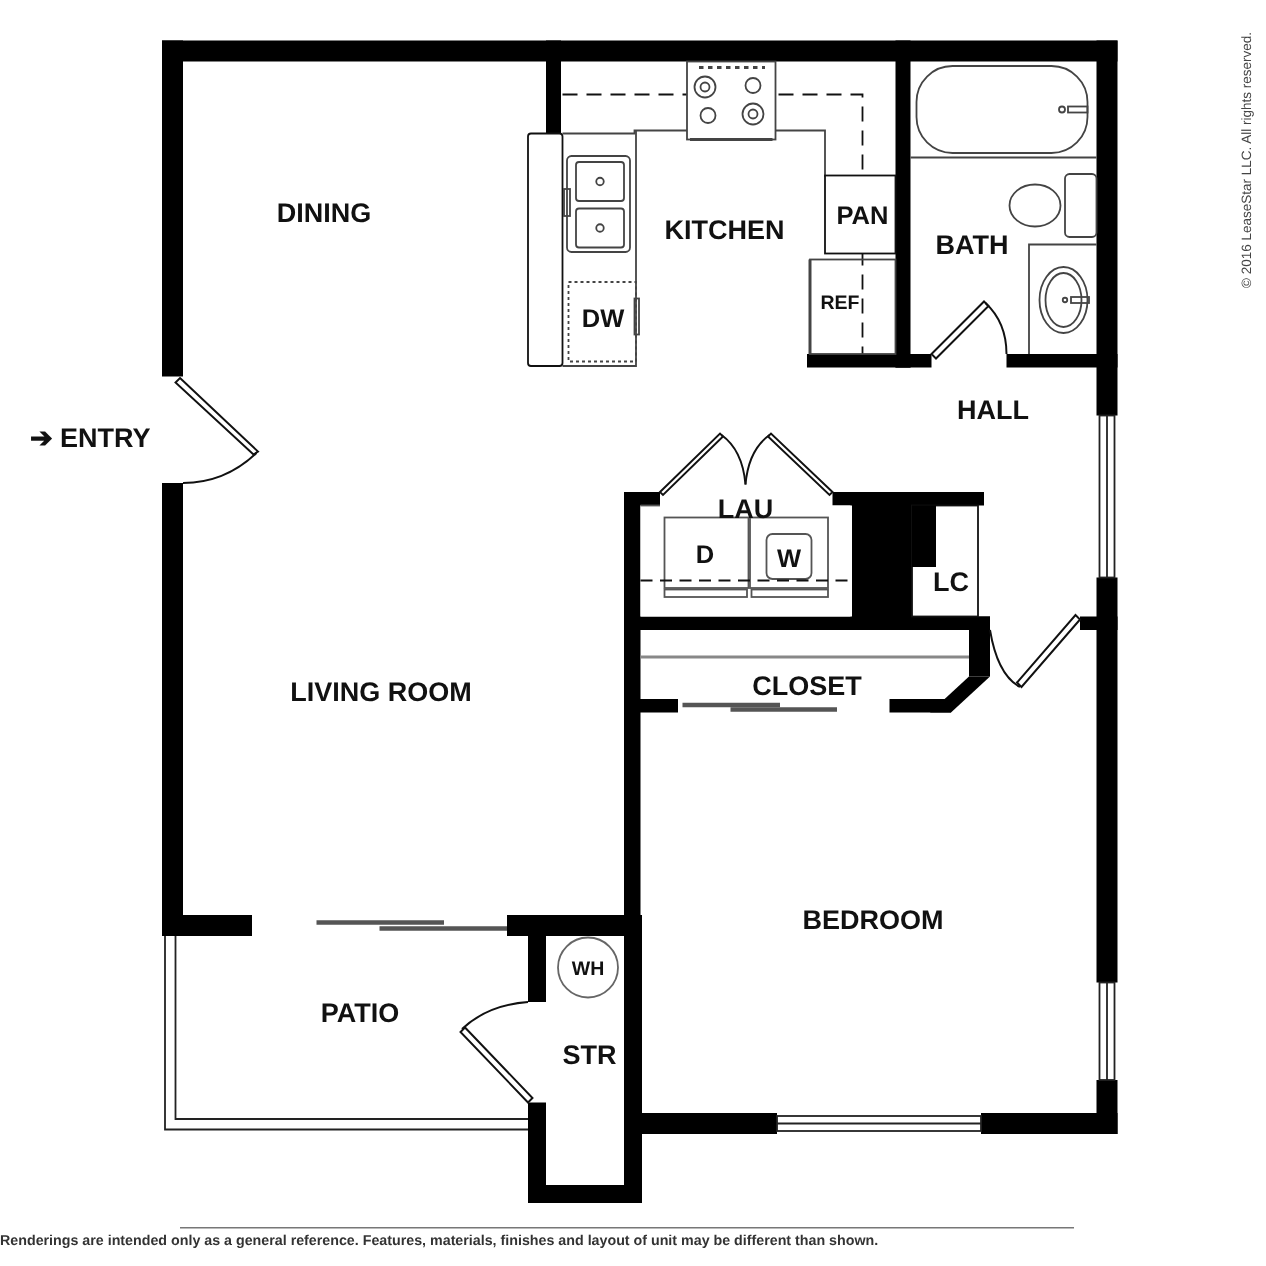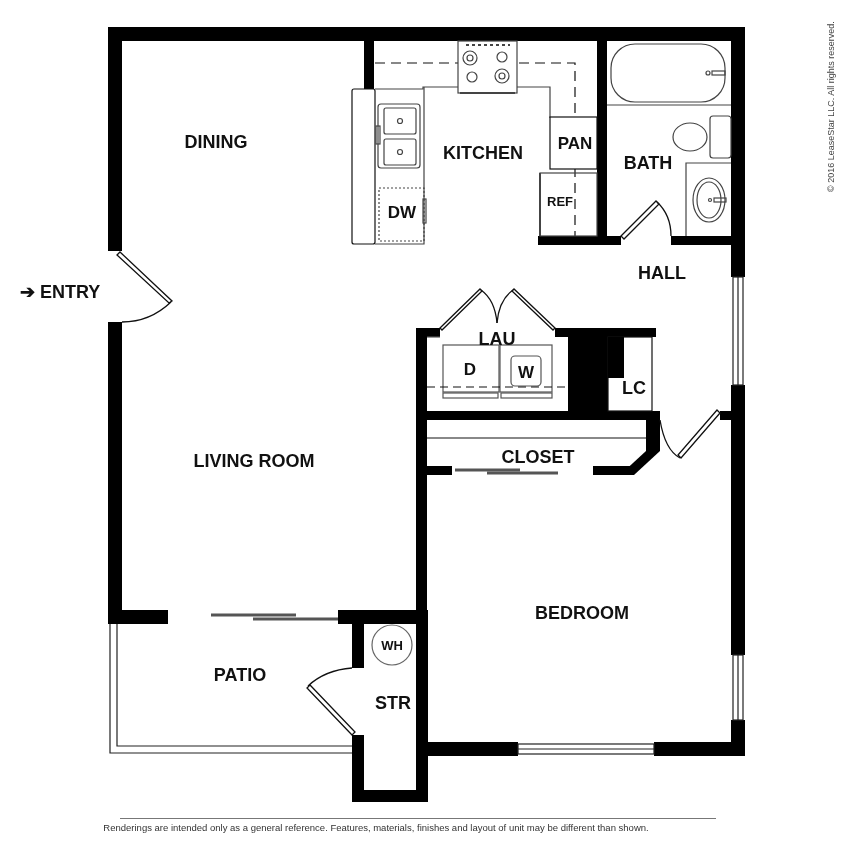--- a/index.html
+++ b/index.html
@@ -1,21 +1,21 @@
 <!DOCTYPE html>
 <html><head>
 <meta charset="utf-8">
 <style>
   html, body { margin:0; padding:0; background:#ffffff; }
   body { width:844px; height:844px; position:relative; overflow:hidden; font-family:"Liberation Sans", sans-serif; }
   svg { position:absolute; left:0; top:0; }
   .room-label { font-family:"Liberation Sans", sans-serif; font-weight:bold; font-size:18px; fill:#111; }
   .fixture-label { font-family:"Liberation Sans", sans-serif; font-weight:bold; font-size:17px; fill:#111; }
   .small-label { font-family:"Liberation Sans", sans-serif; font-weight:bold; font-size:13px; fill:#111; }
-  .disclaimer { position:absolute; left:0; width:752px; top:822px; text-align:center; font-family:"Liberation Sans", sans-serif; font-size:9.5px; font-weight:normal; color:#333; }
+  .disclaimer { position:absolute; left:0; width:752px; top:822px; font-family:"Liberation Sans", sans-serif; font-size:9.5px; font-weight:bold; color:#333; }
   .copyright { position:absolute; left:826px; top:12px; width:12px; height:180px; }
   .copyright span { position:absolute; left:0; top:180px; transform-origin:0 0; transform:rotate(-90deg); white-space:nowrap; font-family:"Liberation Sans", sans-serif; font-size:9px; color:#444; }
   .rule { position:absolute; left:120px; top:818px; width:596px; height:1px; background:#777; }
 </style>
 </head>
 <body>
 
 <svg width="844" height="844" viewBox="0 0 844 844">
   <g fill="#000">
 

